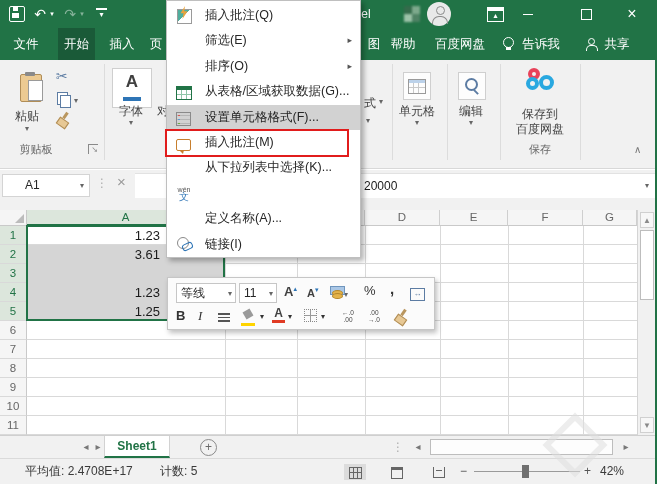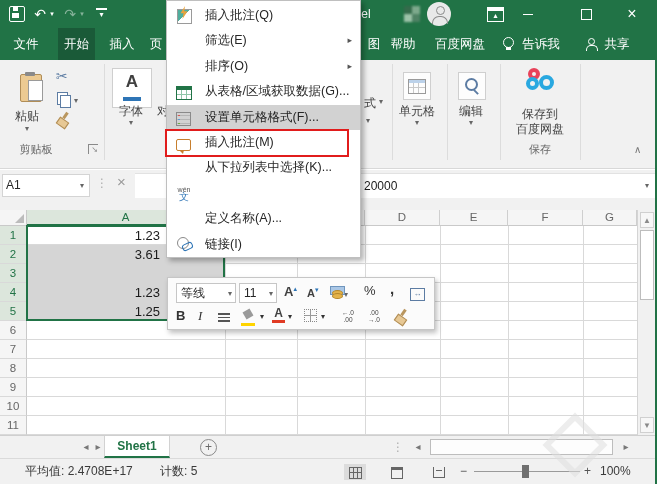--- a/index.html
+++ b/index.html
@@ -256,21 +256,21 @@
       <span class="abs" style="left:0;top:40px;width:68px;">保存到</span>
       <span class="abs" style="left:0;top:55px;width:68px;">百度网盘</span>
     </div>
     <span class="group-label" style="left:506px;width:68px;">保存</span>
     <span class="rb-divider" style="left:580px;"></span>
     <span class="abs" style="left:634px;top:84px;color:#777;font-size:10px;">∧</span>
   </div>
 
   <div class="formula-row">
     <div class="namebox">
-      <span style="padding-left:3px;">A1</span>
+      <span style="padding-left:22px;">A1</span>
       <span class="abs dd" style="right:5px;top:0;line-height:21px;">▾</span>
     </div>
     <span class="abs" style="left:96px;top:6px;color:#b0b0b0;">⋮</span>
     <span class="abs" style="left:117px;top:3px;color:#9a9a9a;font-size:15px;">×</span>
     <div class="fx-field">
       <span class="abs" style="left:229px;color:#1a1a1a;">20000</span>
       <span class="abs dd" style="right:6px;">▾</span>
     </div>
   </div>
   <div class="spacer2"></div>
@@ -330,21 +330,21 @@
   <div class="statusbar">
     <span class="sb-item" style="left:25px;">平均值: 2.4708E+17</span>
     <span class="sb-item" style="left:160px;">计数: 5</span>
     <span class="viewicon sel" style="left:344px;"><span class="vi-grid"></span></span>
     <span class="viewicon" style="left:386px;"><span class="vi-page"></span></span>
     <span class="viewicon" style="left:428px;"><span class="vi-break"></span></span>
     <span class="sb-item" style="left:460px;color:#555;">−</span>
     <span class="zoom-track"></span>
     <span class="zoom-thumb"></span>
     <span class="sb-item" style="left:584px;color:#555;">+</span>
-    <span class="sb-item" style="left:600px;">100%</span>
+    <span class="sb-item" style="left:600px;">42%</span>
   </div>
 
   <div class="menu">
     <div class="mi">
       <span class="ico">
           <span class="qa-box"></span>
           <span class="qa-bolt"></span>
         </span>
       <span class="lbl">插入批注(Q)</span>
     </div>

